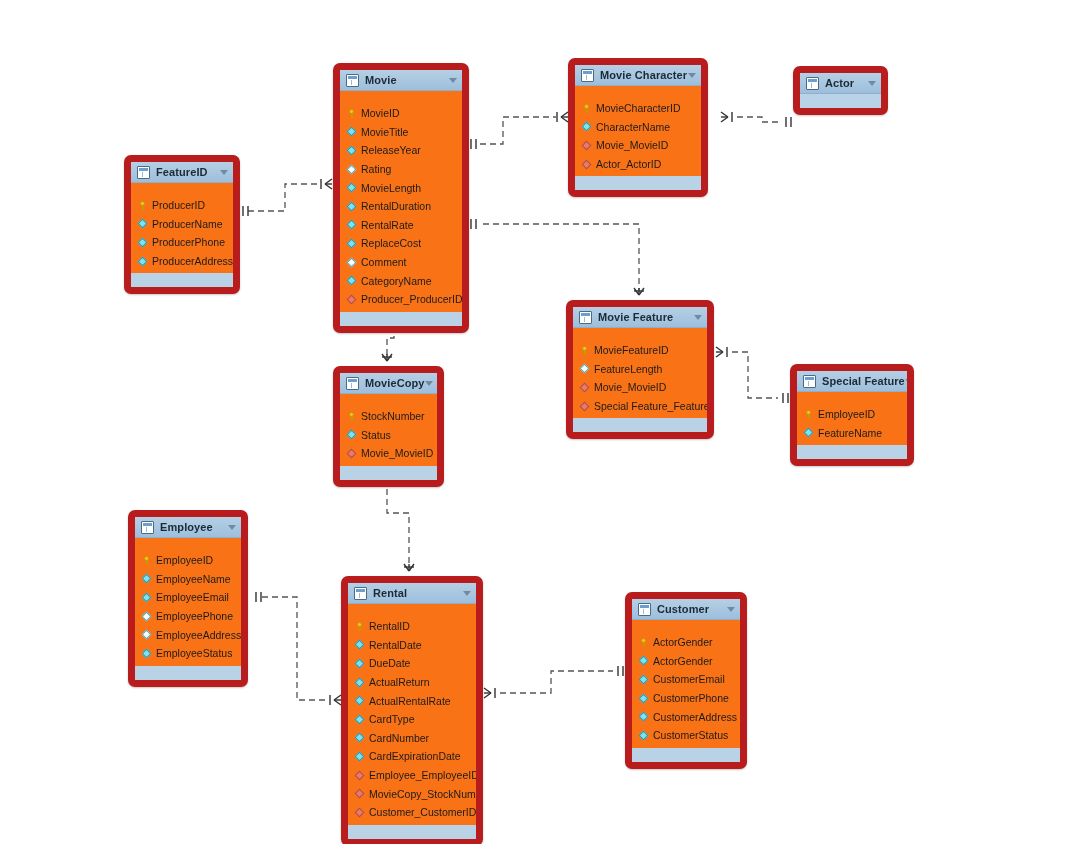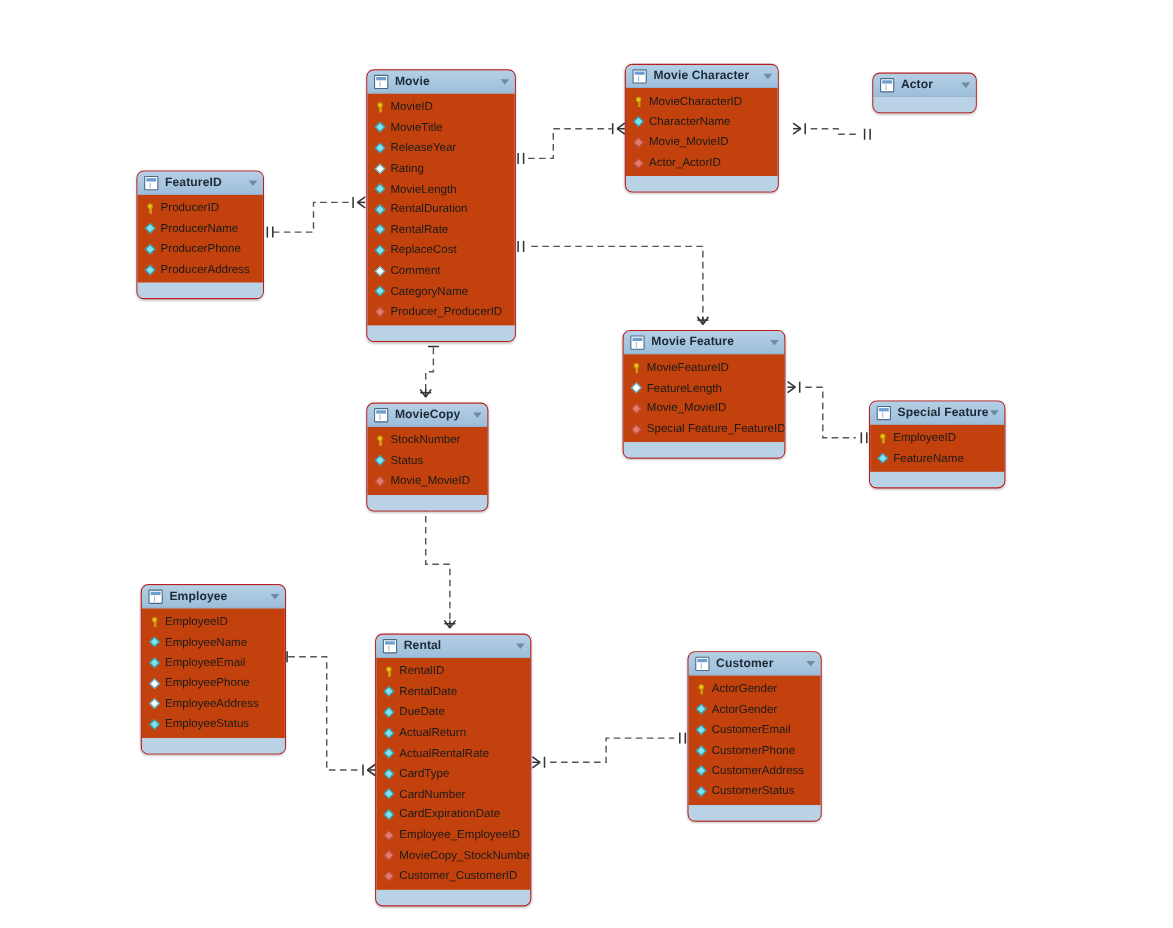--- a/index.html
+++ b/index.html
@@ -11,21 +11,21 @@
     overflow:hidden;
     position:relative;
   }
   #canvas{position:absolute;left:0;top:0;width:1066px;height:844px;}
   #links{position:absolute;left:0;top:0;width:1066px;height:844px;pointer-events:none;}
 
   
   .entity{
     position:absolute;
     box-sizing:border-box;
-    border:1px solid #b91c1c;
+    border:7px solid #b91c1c;
     border-radius:7px;
     background:#b9d2e6;
     box-shadow:0 1px 2px rgba(0,0,0,.22);
     overflow:hidden;
   }
   .entity .hdr{
     height:20px;
     background:linear-gradient(to bottom,#b5d0e5 0%,#a9c7e0 50%,#9dbedb 100%);
     border-bottom:1px solid #8fb0cc;
     display:flex;align-items:center;
@@ -54,22 +54,22 @@
     letter-spacing:.1px;white-space:nowrap;
   }
   .entity .hdr .caret{
     margin-left:auto;
     width:0;height:0;
     border-left:4.5px solid transparent;
     border-right:4.5px solid transparent;
     border-top:5px solid #6f8ba4;
   }
   .entity .fields{
-    background:#c2410c;
-    padding:3px 0 3px 0;
+    background:#f97316;
+    padding:13px 0 3px 0;
   }
   .entity .fld{
     height:18.6px;
     display:flex;align-items:center;
     padding-left:7px;
     font-size:10.5px;color:#1b1b1b;
     white-space:nowrap;
   }
   .entity .foot{height:14px;background:#b9d2e6;}
 
@@ -410,21 +410,21 @@
             <span class="mk dia"></span>
             <span>Status</span>
           </div>
           <div class="fld">
             <span class="mk fk"></span>
             <span>Movie_MovieID</span>
           </div>
         </div>
         <div class="foot"></div>
       </div>
-      <div class="entity" style="left: 128px; top: 531px; width: 132px;">
+      <div class="entity" style="left: 128px; top: 510px; width: 120px;">
         <div class="hdr">
           <span class="tblico"></span>
           <span class="ttl">Employee</span>
           <span class="caret"></span>
         </div>
         <div class="fields">
           <div class="fld">
             <span class="mk key"></span>
             <span>EmployeeID</span>
           </div>

